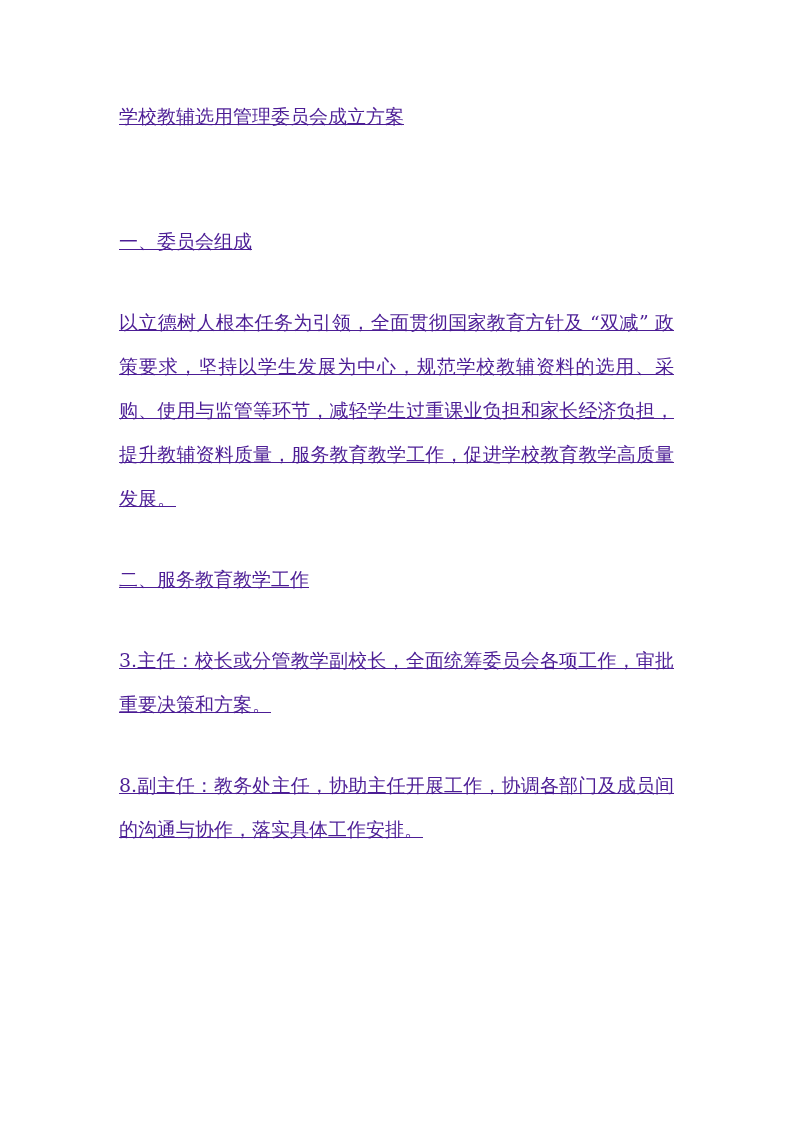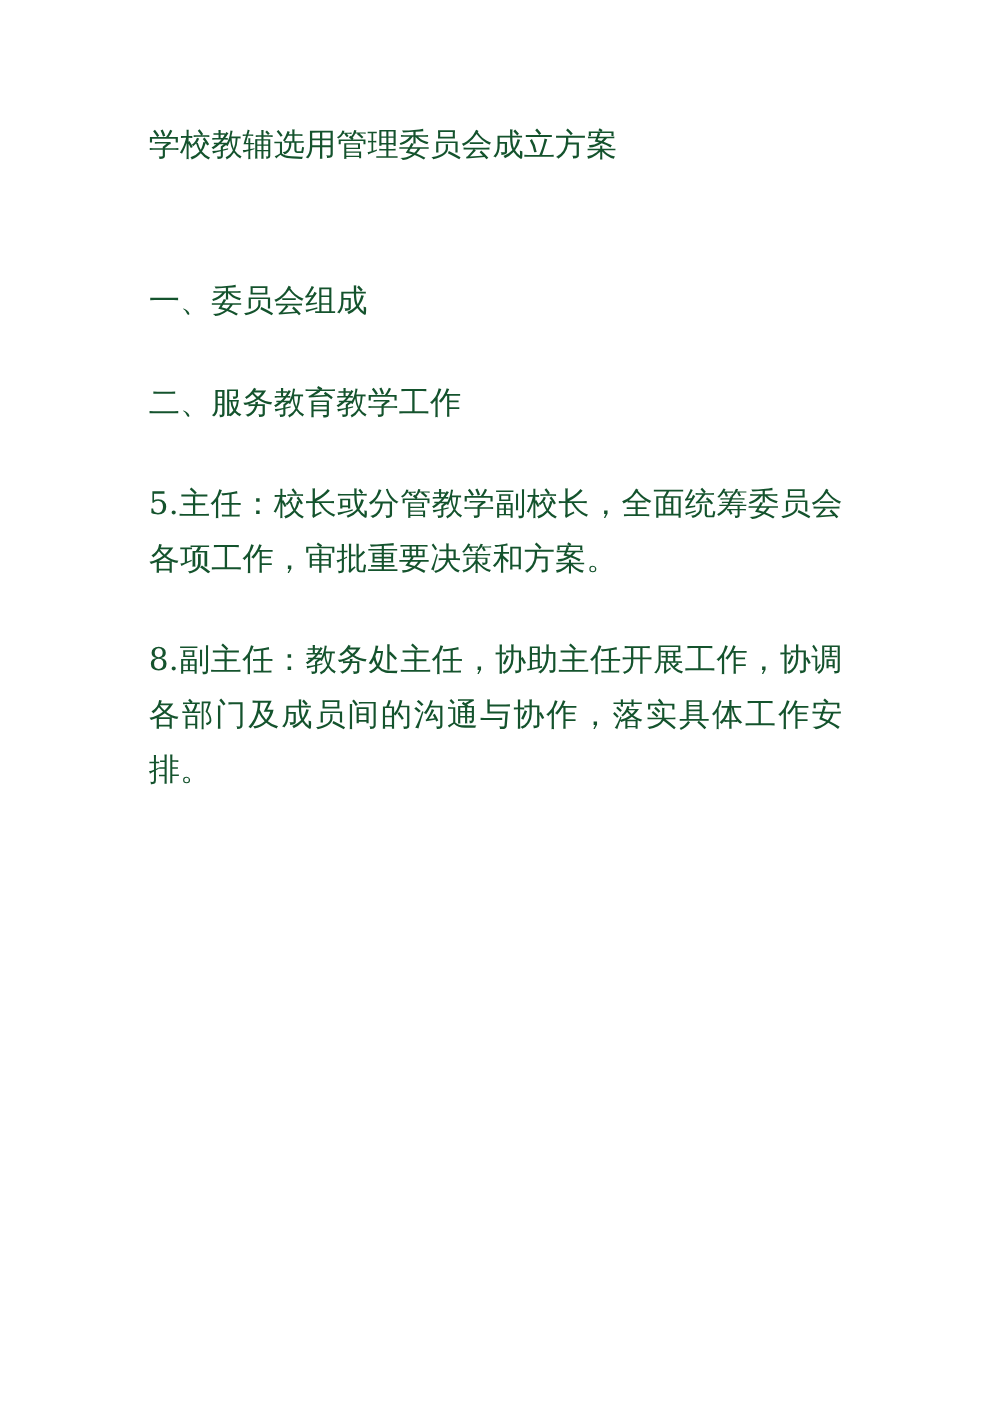--- a/index.html
+++ b/index.html
@@ -15,43 +15,45 @@
     position: relative;
     width: 793px;
     height: 1122px;
     background: #ffffff;
     overflow: hidden;
   }
   .content {
     box-sizing: border-box;
     padding: 94px 119px 0 119px;
     font-family: "DejaVu Serif", "Liberation Serif", serif;
-    font-size: 25px;
+    font-size: 19px;
     line-height: 44px;
-    color: #14532d;
+    color: #4c1d95;
     text-align: justify;
+    text-decoration: underline;
   }
   .content p {
     margin: 0 0 37px 0;
   }
   .content p.doc-title {
     margin-bottom: 81px;
   }
 </style>
 </head>
 <body>
 
 <div class="page">
   <div class="content">
     <p class="doc-title">学校教辅选用管理委员会成立方案</p>
 
     <p class="heading">一、委员会组成</p>
 
+    <p class="body-para">以立德树人根本任务为引领，全面贯彻国家教育方针及 “双减” 政策要求，坚持以学生发展为中心，规范学校教辅资料的选用、采购、使用与监管等环节，减轻学生过重课业负担和家长经济负担，提升教辅资料质量，服务教育教学工作，促进学校教育教学高质量发展。</p>
 
     <p class="heading">二、服务教育教学工作</p>
 
 
-    <p class="body-para">5.主任：校长或分管教学副校长，全面统筹委员会各项工作，审批重要决策和方案。</p>
+    <p class="body-para">3.主任：校长或分管教学副校长，全面统筹委员会各项工作，审批重要决策和方案。</p>
 
     <p class="body-para">8.副主任：教务处主任，协助主任开展工作，协调各部门及成员间的沟通与协作，落实具体工作安排。</p>
 
   </div>
 </div>
 
 </body></html>

